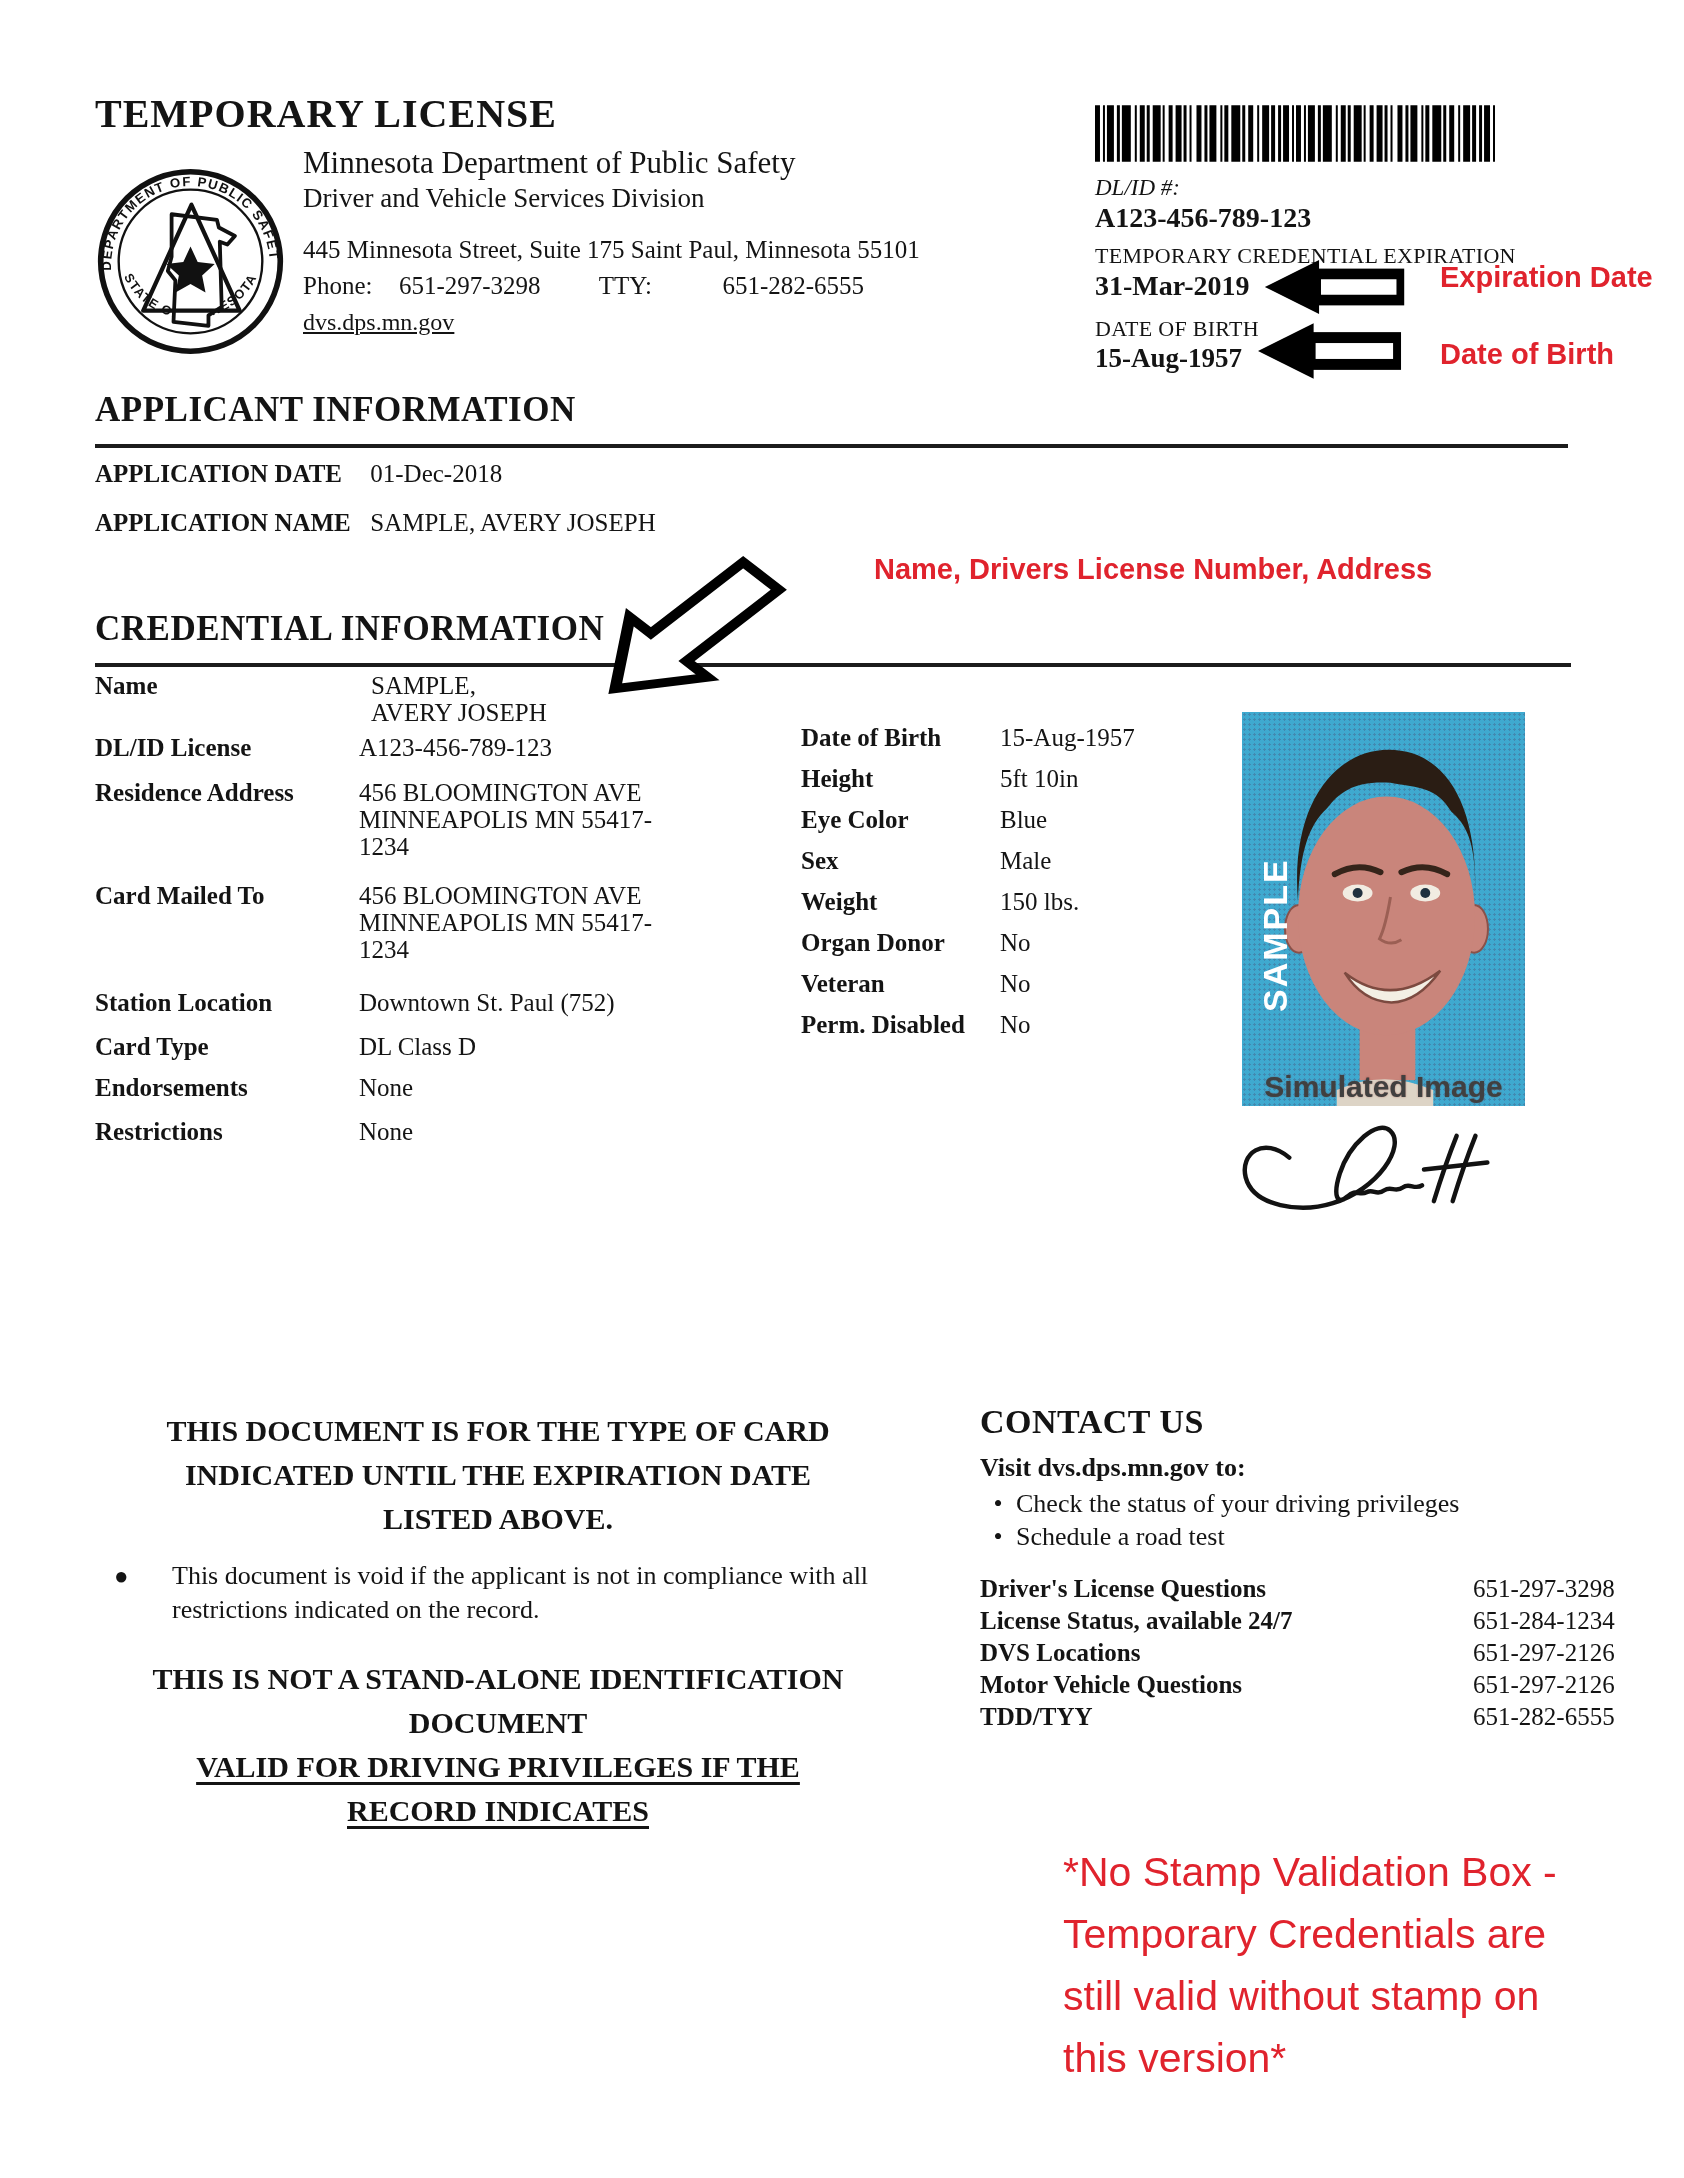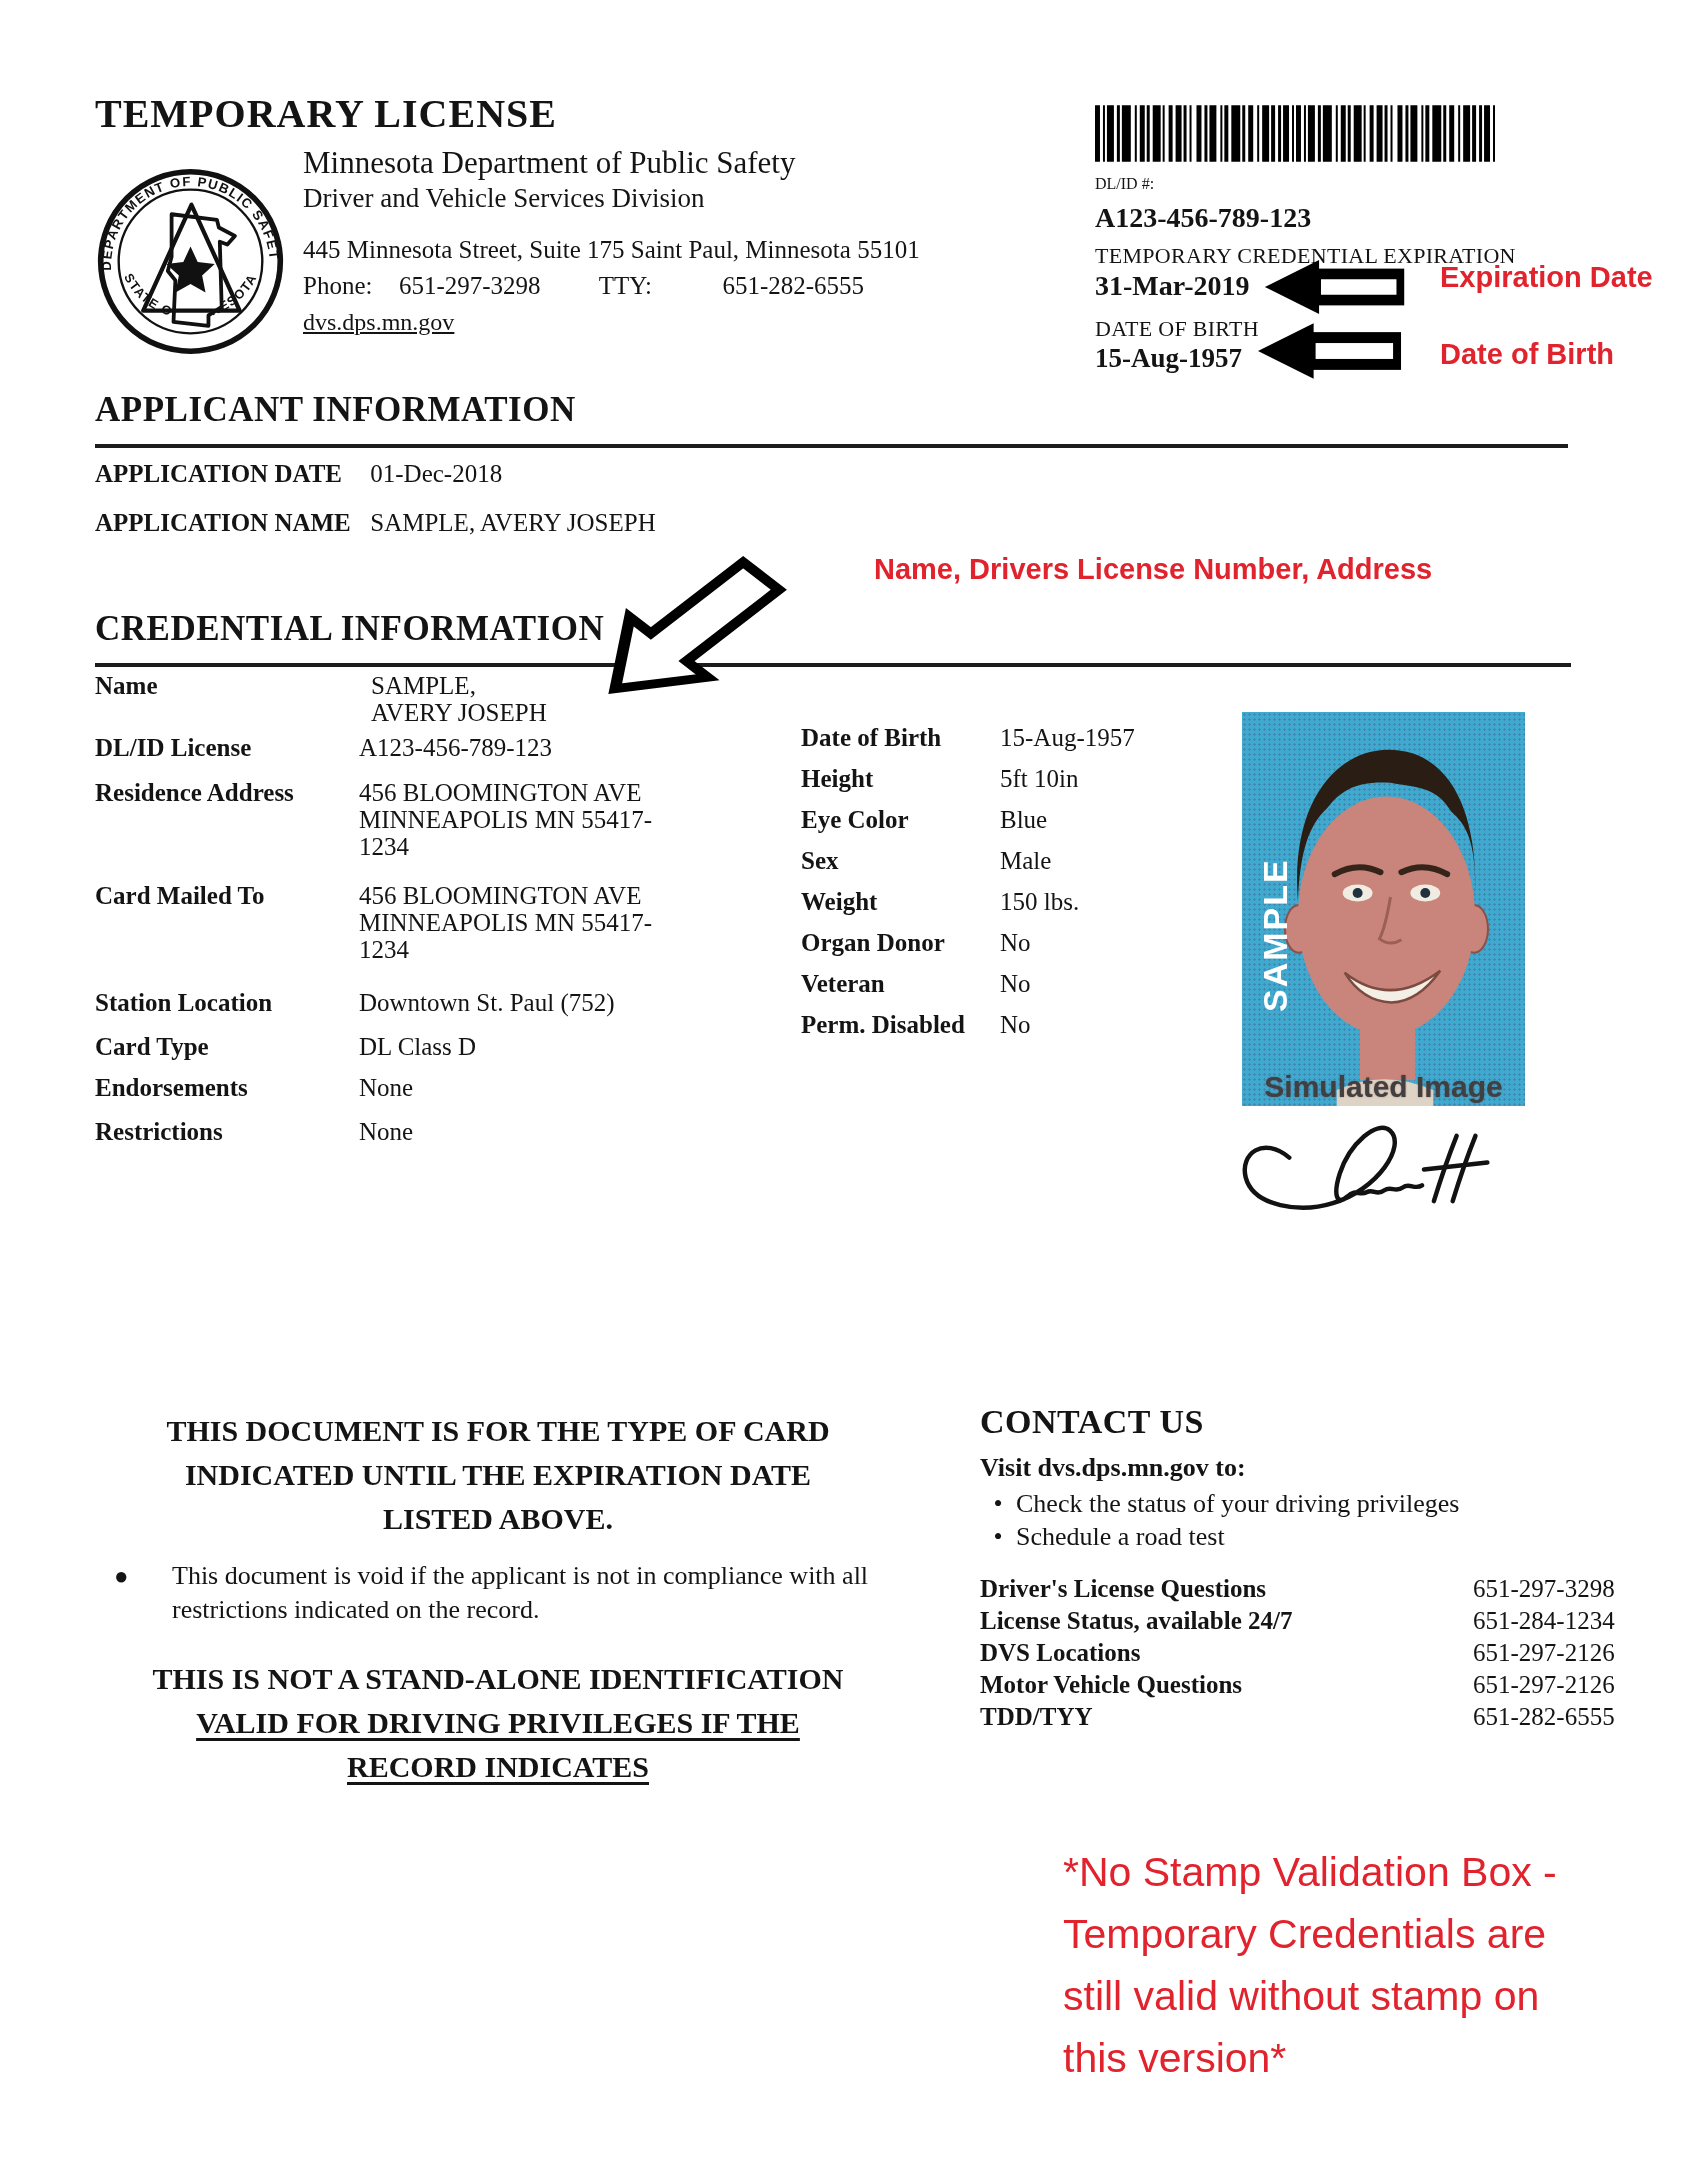--- a/index.html
+++ b/index.html
@@ -13,21 +13,21 @@
   .agency{font-size:31px;}
   .division{font-size:27px;margin-top:2px;}
   .street{font-size:25px;margin-top:22px;}
   .phone-row{font-size:25px;margin-top:8px;}
   .phone-row .gap1{display:inline-block;width:46px;}
   .phone-row .gap2{display:inline-block;width:58px;}
   .website{font-size:24px;margin-top:8px;text-decoration:underline;}
 
   
   .barcode{left:1095px;top:105px;}
-  .dlid-label{left:1095px;top:175px;font-size:16px;}
+  .dlid-label{left:1095px;top:175px;font-size:23px;font-style:italic;}
   .dlid-value{left:1095px;top:202px;font-size:28px;font-weight:bold;}
   .exp-label{left:1095px;top:243px;font-size:22px;letter-spacing:0.3px;}
   .exp-value{left:1095px;top:270px;font-size:28px;font-weight:bold;}
   .dob-label{left:1095px;top:316px;font-size:22px;letter-spacing:0.3px;}
   .dob-value{left:1095px;top:343px;font-size:27px;font-weight:bold;}
   .arrow-exp{left:1262px;top:257px;}
   .arrow-dob{left:1256px;top:320px;}
 
   .red-note{font-family:Liberation Sans, sans-serif;font-weight:bold;color:#e0232d;}
   .note-exp{left:1440px;top:261px;font-size:29px;}
@@ -303,20 +303,21 @@
   <div class="abs notices">
     <div class="notice-line">THIS DOCUMENT IS FOR THE TYPE OF CARD</div>
     <div class="notice-line">INDICATED UNTIL THE EXPIRATION DATE</div>
     <div class="notice-line">LISTED ABOVE.</div>
     <div class="void-row">
       <div class="bullet">●</div>
       <div>This document  is void if the applicant is not in compliance with all restrictions indicated on the record.</div>
     </div>
     <div class="nsa">
       <div class="notice-line">THIS IS NOT A STAND-ALONE IDENTIFICATION</div>
+      <div class="notice-line">DOCUMENT</div>
     </div>
     <div class="vdp">
       <div class="notice-line">VALID FOR DRIVING PRIVILEGES IF THE</div>
       <div class="notice-line">RECORD INDICATES</div>
     </div>
   </div>
 
   <div class="abs contact">
     <div class="contact-head">CONTACT US</div>
     <div class="visit">Visit dvs.dps.mn.gov to:</div>

